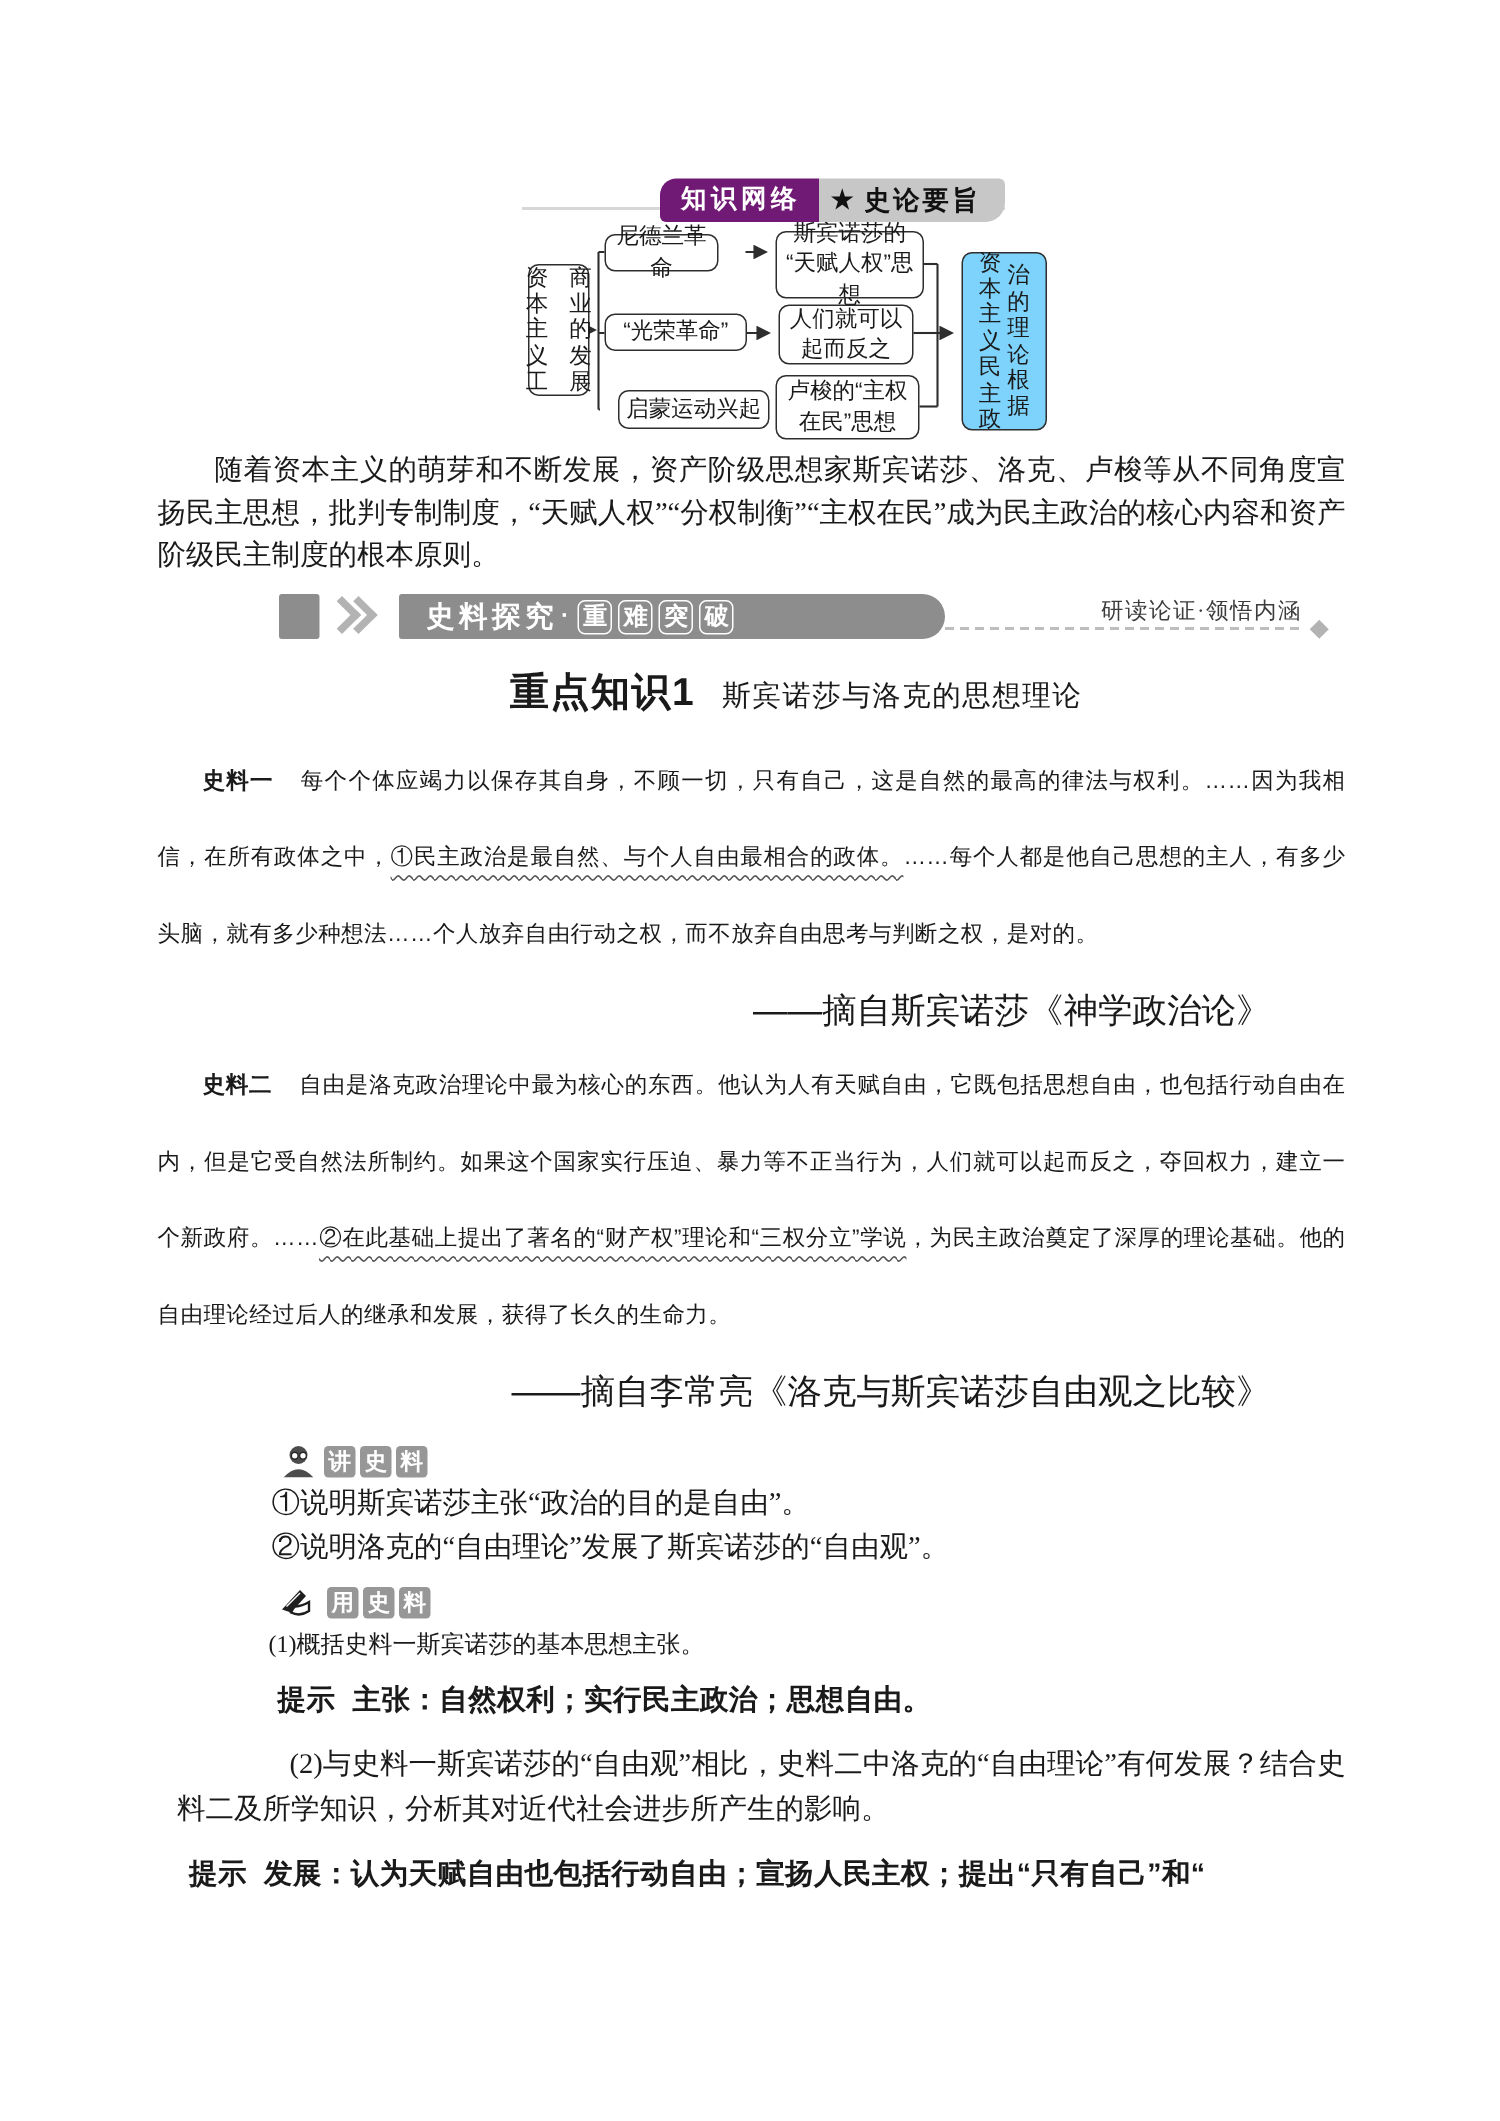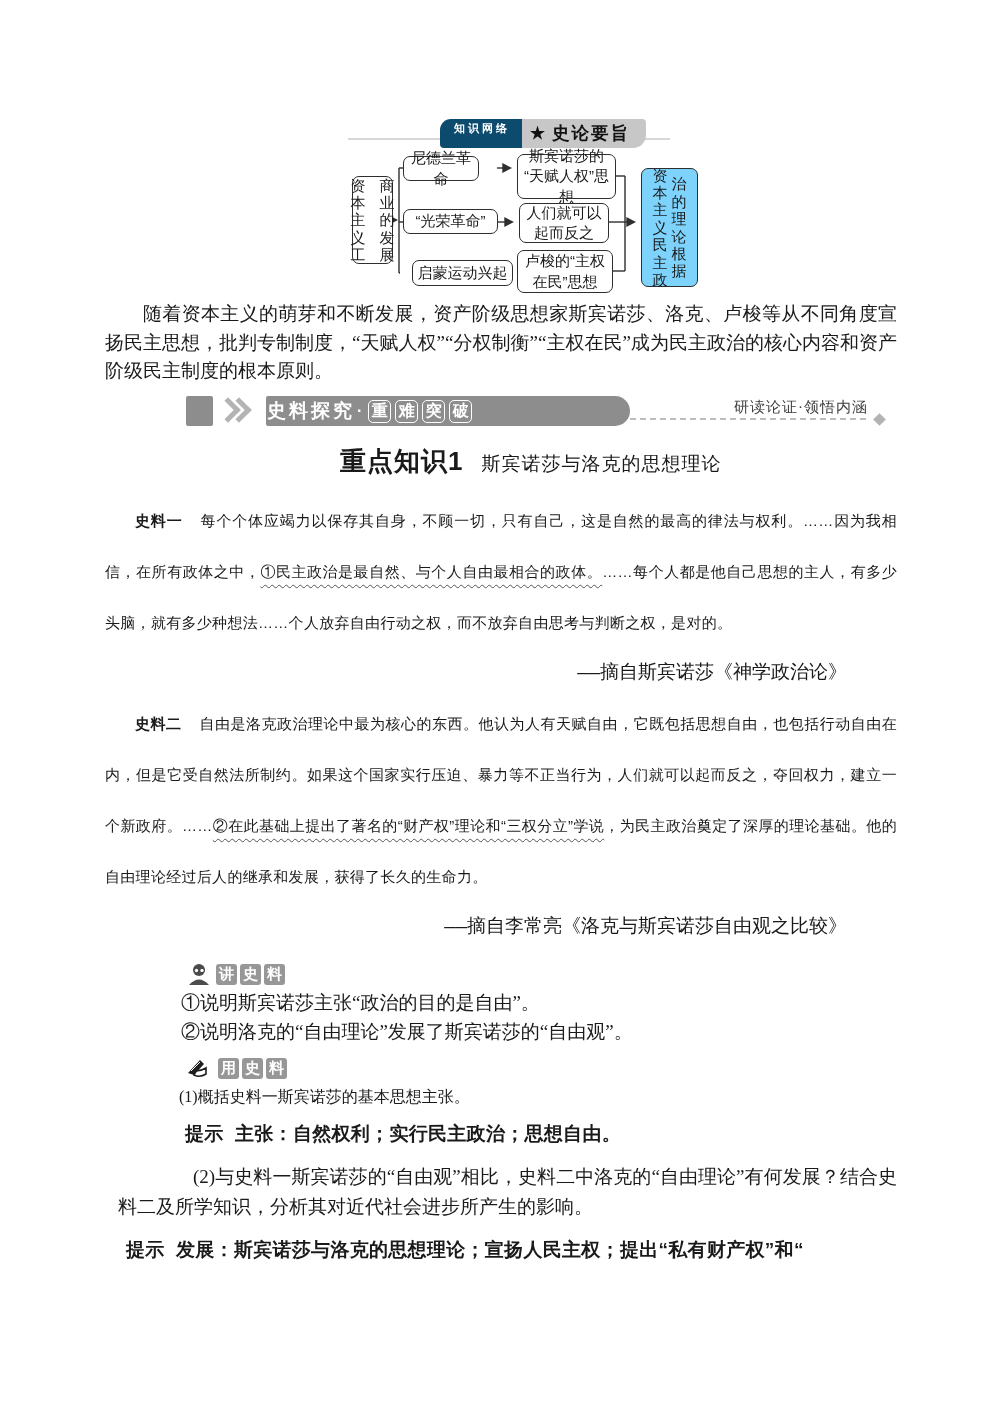--- a/index.html
+++ b/index.html
@@ -3,21 +3,21 @@
 <meta charset="utf-8">
 <style>
   html,body{margin:0;padding:0;background:#e8e8e8;}
   .page{position:relative;width:1000px;height:1414px;margin:0 auto;background:#ffffff;
         font-family:"Liberation Sans",sans-serif;color:#1a1a1a;overflow:hidden;}
 
   
   .banner1-line{position:absolute;left:348;top:138px;width:322px;height:2px;background:#d7d7d7;}
   .banner1-line{left:348px;}
   .banner1{position:absolute;left:440px;top:119px;display:flex;align-items:stretch;z-index:2;}
-  .b1-left{background:#0c4a6e;color:#fff;font-weight:bold;font-size:11px;letter-spacing:3px;
+  .b1-left{background:#701a75;color:#fff;font-weight:bold;font-size:17px;letter-spacing:3px;
            padding:2px 12px 3px 14px;border-radius:11px 0 0 4px;}
   .b1-right{background:#c7c7c7;color:#111;font-weight:bold;font-size:17.5px;letter-spacing:2px;
             padding:2px 16px 3px 8px;border-radius:0 4px 13px 0;display:flex;align-items:center;}
   .b1-star{margin-right:5px;font-size:15px;}
 
   
   .flowchart{position:absolute;left:345px;top:150px;width:360px;height:148px;}
   .fc-lines{position:absolute;left:0;top:0;z-index:0;}
   .fc-box{position:absolute;box-sizing:border-box;border:1.4px solid #2e2e2e;border-radius:7px;
           background:#fff;display:flex;align-items:center;justify-content:center;
@@ -38,21 +38,21 @@
          font-family:"Liberation Serif",serif;font-size:19px;line-height:28.5px;
          text-indent:2em;text-align:justify;}
 
   
   .banner2{position:absolute;left:186px;top:395px;width:700px;height:34px;}
   .b2-block{position:absolute;left:0;top:1px;width:27px;height:30px;background:#8d8d8d;border-radius:2px;}
   .b2-chevrons{position:absolute;left:33px;top:6px;}
   .chev{display:inline-block;width:13px;height:13px;border-top:5px solid #b3b3b3;
         border-right:5px solid #b3b3b3;transform:rotate(45deg);margin-right:-7px;}
   .b2-bar{position:absolute;left:80px;top:1px;width:364px;height:30px;background:#8d8d8d;
-          border-radius:2px 15px 15px 2px;display:flex;align-items:center;padding-left:1px;
+          border-radius:2px 15px 15px 2px;display:flex;align-items:center;padding-left:18px;
           box-sizing:border-box;}
   .b2-title{color:#fff;font-weight:bold;font-size:19px;letter-spacing:3px;}
   .b2-dot{color:#fff;font-weight:bold;margin:0 4px 0 2px;}
   .b2-boxchar{display:inline-flex;align-items:center;justify-content:center;width:21px;height:21px;
               border:1.6px solid #fff;border-radius:5px;color:#fff;font-weight:bold;font-size:16px;
               margin:0 2px;}
   .b2-dashes{position:absolute;left:444px;top:23px;width:236px;border-top:2px dashed #bdbdbd;}
   .b2-note{position:absolute;right:18px;top:3px;font-family:"Liberation Serif",serif;
            font-size:15px;color:#3c3c3c;letter-spacing:1px;}
   .b2-diamond{position:absolute;right:2px;top:20px;width:9px;height:9px;background:#b3b3b3;
@@ -62,21 +62,21 @@
   .heading{position:absolute;left:340px;top:444px;display:flex;align-items:baseline;}
   .h-main{font-size:26px;font-weight:bold;letter-spacing:1px;}
   .h-sub{font-family:"Liberation Serif",serif;font-size:19px;margin-left:18px;letter-spacing:1px;}
 
   
   .body{position:absolute;left:105px;top:495px;width:792px;}
   .mat{margin:0;font-size:15px;line-height:51px;text-indent:2em;text-align:justify;letter-spacing:.3px;}
   .mat b{margin-right:1.2em;}
   .wavy{text-decoration:underline;text-decoration-style:wavy;text-decoration-color:#555;
         text-decoration-thickness:1px;text-underline-offset:7px;}
-  .source{margin:0;font-family:Liberation Mono, monospace;font-size:19px;line-height:50px;
+  .source{margin:0;font-family:Liberation Sans, sans-serif;font-size:23px;line-height:50px;
           text-align:right;padding-right:50px;}
   .tag-row{display:flex;align-items:center;margin:10px 0 2px 82px;height:24px;}
   .tag-icon{margin-right:5px;display:flex;align-items:center;}
   .tag-box{display:inline-flex;align-items:center;justify-content:center;width:21px;height:21px;
            background:#979797;color:#fff;font-weight:bold;font-size:15px;border-radius:3px;
            margin-right:3px;}
   .point{margin:0 0 0 76px;font-family:"Liberation Serif",serif;font-size:19px;line-height:29px;}
   .q1{margin:2px 0 0 74px;font-family:"Liberation Serif",serif;font-size:16px;line-height:30px;}
   .tip{font-size:19px;font-weight:bold;line-height:30px;letter-spacing:.3px;}
   .tip b{margin-right:.6em;}
@@ -198,16 +198,16 @@
       <span class="tag-box">用</span>
       <span class="tag-box">史</span>
       <span class="tag-box">料</span>
     </div>
     <p class="q1">(1)概括史料一斯宾诺莎的基本思想主张。</p>
 
     <p class="tip tip1"><b>提示</b><span>主张：自然权利；实行民主政治；思想自由。</span></p>
 
     <p class="q2">(2)与史料一斯宾诺莎的“自由观”相比，史料二中洛克的“自由理论”有何发展？结合史料二及所学知识，分析其对近代社会进步所产生的影响。</p>
 
-    <p class="tip tip2"><b>提示</b><span>发展：斯宾诺莎与洛克的思想理论；宣扬人民主权；提出“私有财产权”和“</span></p>
+    <p class="tip tip2"><b>提示</b><span>发展：认为天赋自由也包括行动自由；宣扬人民主权；提出“只有自己”和“</span></p>
 
   </div>
 </div>
 
 </body></html>

